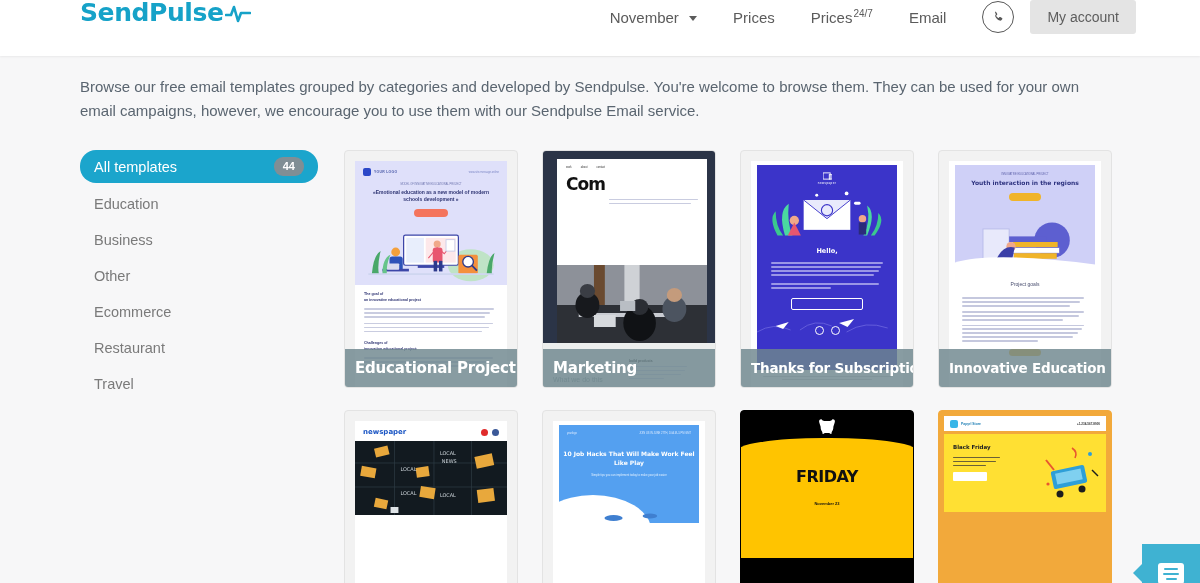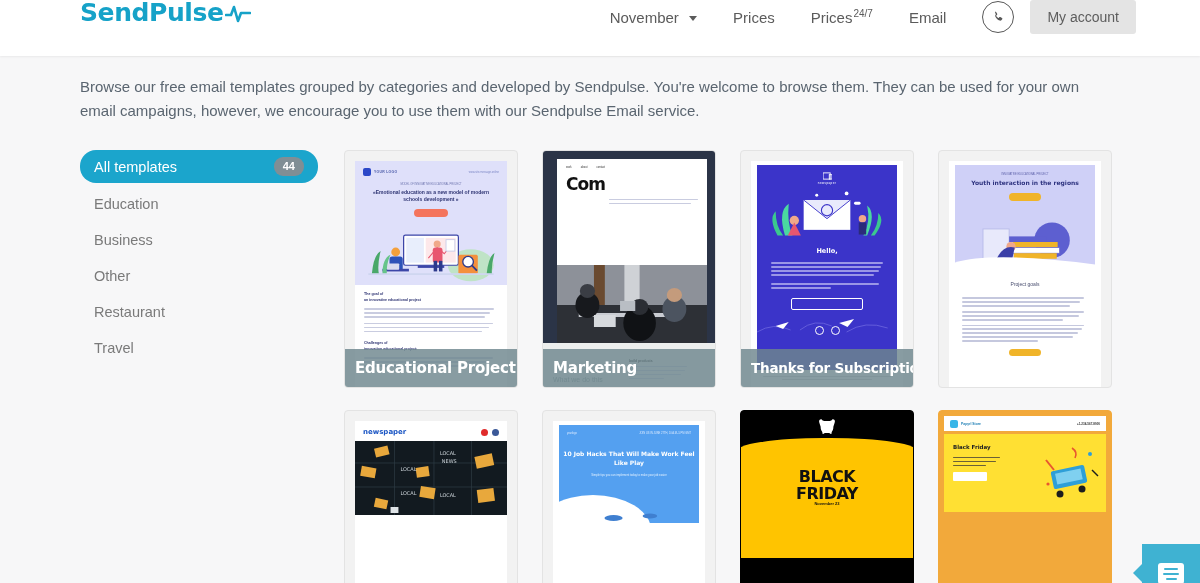--- a/index.html
+++ b/index.html
@@ -359,20 +359,23 @@
         <span class="cat-badge">44</span>
       </div>
       <div class="cat-item">
         <span>Education</span>
       </div>
       <div class="cat-item">
         <span>Business</span>
       </div>
       <div class="cat-item">
         <span>Other</span>
+      </div>
+      <div class="cat-item">
+        <span>Ecommerce</span>
       </div>
       <div class="cat-item">
         <span>Restaurant</span>
       </div>
       <div class="cat-item">
         <span>Travel</span>
       </div>
     </div>
 
     <div class="grid">
@@ -584,20 +587,21 @@
                   <div class="ln" style="width:97%"></div>
                   <div class="ln" style="width:95%"></div>
                   <div class="ln" style="width:92%"></div>
                   <div class="ln" style="width:88%"></div>
                   <div class="ln" style="width:60%"></div>
                 </div>
             </div>
             <div class="m4-btn2"></div>
           </div>
         </div>
+        <div class="tpl-label small">Innovative Education</div>
       </div>
 
       <div class="tpl-card">
         <div class="tpl-inner">
           <div class="mini m5">
             <div class="m5-top">
               <div class="m5-nm">newspaper</div>
               <div class="m5-ic">
                 <i style="background:#e02b2b"></i>
                 <i style="background:#3b5998"></i>
@@ -663,21 +667,20 @@
           <div class="mini m7">
             <div class="m7-bull">
               <svg width="22" height="16" viewBox="0 0 24 17">
                   <path d="M4 6 q-2 -5 2 -5 q1 2 3 2 h6 q2 0 3 -2 q4 0 2 5 l-1 3 q0 6 -4 7 h-6 q-4 -1 -4 -7z" fill="#fff"></path>
                   <rect x="7" y="14" width="2" height="3" fill="#fff"></rect>
                   <rect x="15" y="14" width="2" height="3" fill="#fff"></rect>
                 </svg>
             </div>
             <div class="m7-brush"></div>
             <div class="m7-t1">
-              <div>BLACK</div>
               <div>FRIDAY</div>
             </div>
             <div class="m7-t2">November 23</div>
           </div>
         </div>
 
       </div>
 
       <div class="tpl-card" style="background:#f2a93b;border-color:#f2a93b">
         <div class="tpl-inner" style="left:0;right:0;top:0;background:#f2a93b">

